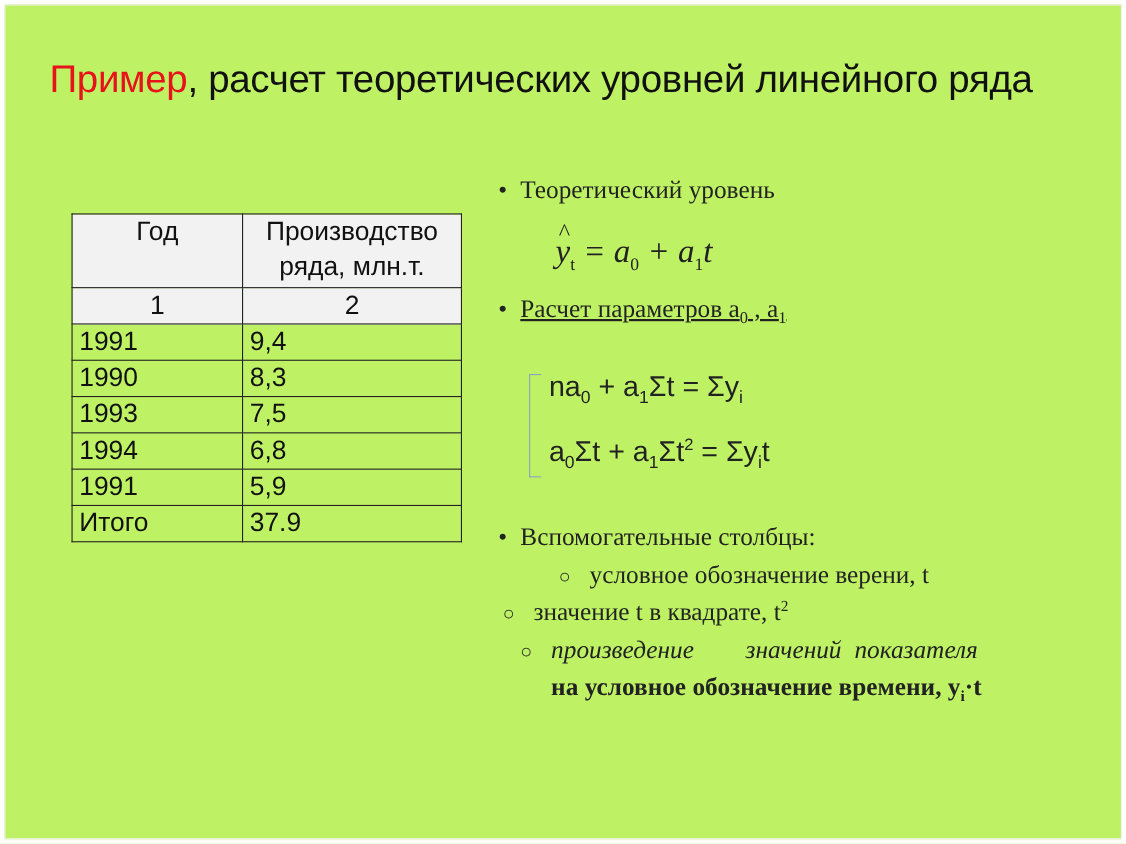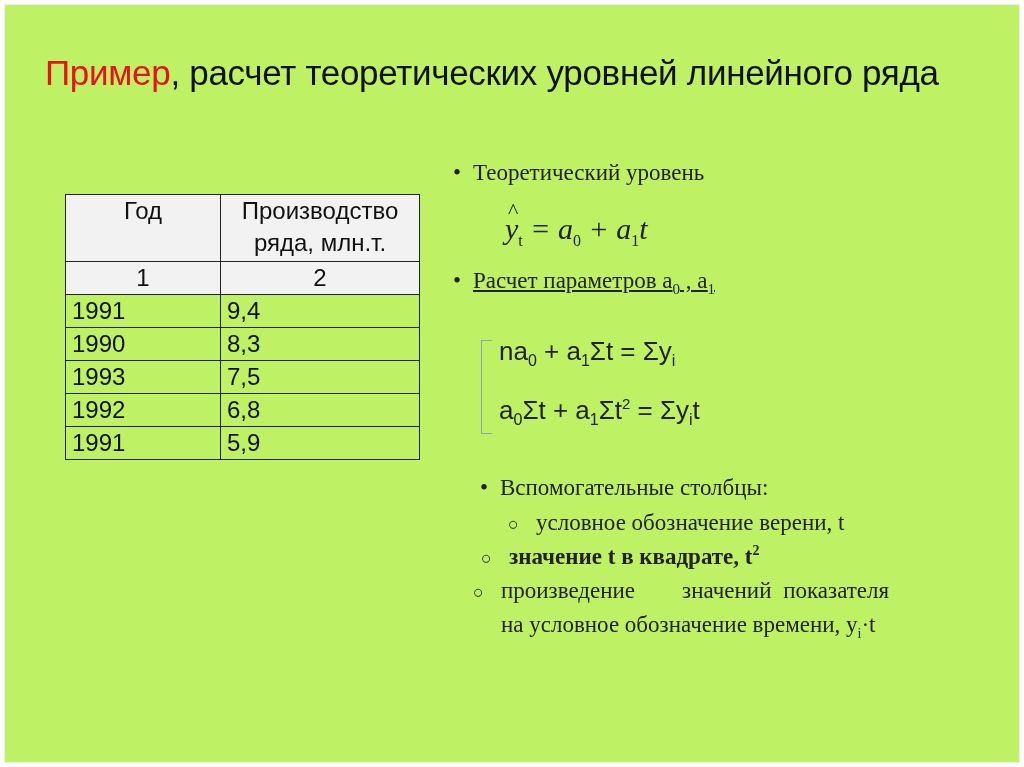--- a/index.html
+++ b/index.html
@@ -57,26 +57,30 @@
         </tr>
     <tr>
           <td class="c1">1990</td>
           <td class="c2">8,3</td>
         </tr>
     <tr>
           <td class="c1">1993</td>
           <td class="c2">7,5</td>
         </tr>
     <tr>
-          <td class="c1">1992</td>
+          <td class="c1">1994</td>
           <td class="c2">6,8</td>
         </tr>
     <tr>
           <td class="c1">1991</td>
           <td class="c2">5,9</td>
+        </tr>
+    <tr>
+          <td class="c1">Итого</td>
+          <td class="c2">37.9</td>
         </tr>
   </tbody>
     </table>
 
   <div class="right">
     <div class="bullet" style="left:0; top:0;">
       <span class="dot">•</span><span>Теоретический уровень</span>
     </div>
 
     <div class="formula1">
@@ -86,31 +90,31 @@
     <div class="bullet" style="left:0; top:108px;text-decoration:underline;">
       <span class="dot">•</span><span>Расчет параметров a<sub style="font-size:15px">0</sub> , a<sub style="font-size:15px">1</sub></span>
     </div>
 
     <div class="system">
       <div class="brace"></div>
       <div class="eq" style="top:0;">na<sub>0</sub> + a<sub>1</sub>Σt = Σy<sub>i</sub></div>
       <div class="eq" style="top:59px;">a<sub>0</sub>Σt + a<sub>1</sub>Σt<sup>2</sup> = Σy<sub>i</sub>t</div>
     </div>
 
-    <div class="bullet" style="left:0; top:315px;margin-left:27px;">
+    <div class="bullet" style="left:0; top:315px;">
       <span class="dot">•</span><span>Вспомогательные столбцы:</span>
     </div>
 
     <div class="sub-item" style="left:20px; top:350px;margin-left:35px;">
       <span class="circ">○</span><span>условное обозначение верени, t</span>
     </div>
-    <div class="sub-item" style="left:28px; top:384px;font-weight:bold;">
+    <div class="sub-item" style="left:4px; top:384px;">
       <span class="circ">○</span><span>значение t в квадрате, t<sup style="font-size:14px">2</sup></span>
     </div>
     <div class="sub-item" style="left:20px; top:418px;">
-      <span class="circ">○</span><span style="word-spacing:6px;">произведение &nbsp;&nbsp; значений показателя</span>
+      <span class="circ">○</span><span style="word-spacing:6px;font-style:italic;">произведение &nbsp;&nbsp; значений показателя</span>
     </div>
-    <div class="sub-item" style="left:48px; top:452px;">
+    <div class="sub-item" style="left:48px; top:452px;font-weight:bold;">
       <span>на условное обозначение времени, y<sub style="font-size:14px">i</sub>·t</span>
     </div>
   </div>
 
 </div>
 
 </body></html>

